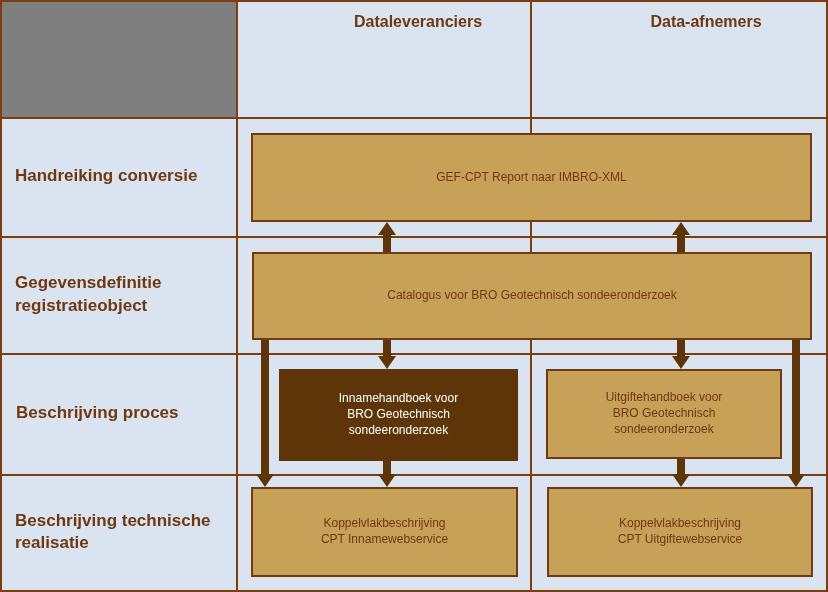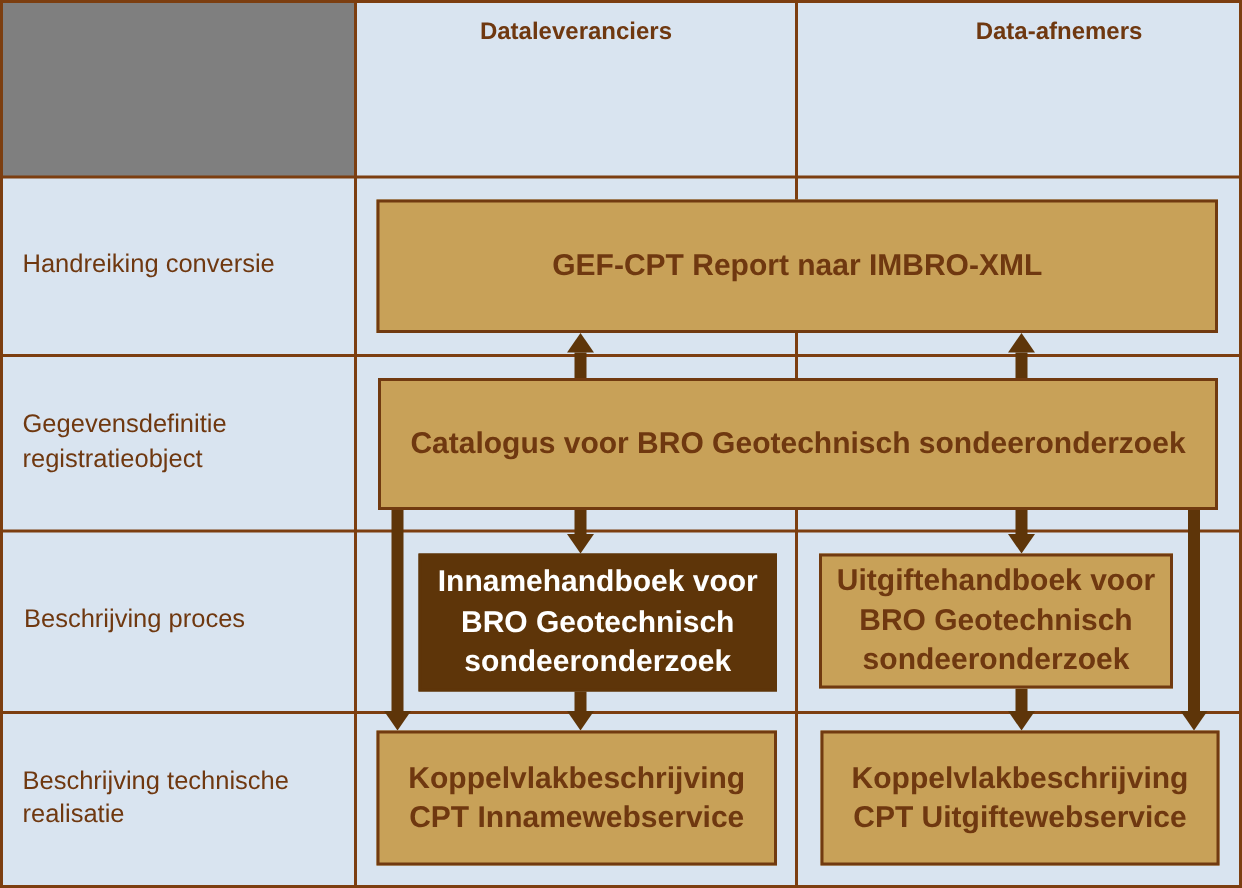--- a/index.html
+++ b/index.html
@@ -31,31 +31,31 @@
   .hdr-label{
     top:6px;height:28px;
     display:flex;align-items:center;justify-content:center;
     font-size:16px;font-weight:bold;color:var(--c-text);
     z-index:4;
   }
   .row-label{
     left:0;width:236px;
     display:flex;align-items:center;
     box-sizing:border-box;padding-left:13px;padding-right:18px;
-    font-size:17px;font-weight:normal;color:var(--c-text);
+    font-size:17px;font-weight:bold;color:var(--c-text);
     line-height:1.3;white-space:pre-line;
     z-index:2;
   }
   .box{
     box-sizing:border-box;
     background:var(--c-box-fill);
     border:2px solid var(--c-box-border);
     display:flex;align-items:center;justify-content:center;
     text-align:center;
-    font-size:20px;font-weight:bold;color:var(--c-text);
+    font-size:12px;font-weight:normal;color:var(--c-text);
     line-height:1.32;white-space:pre-line;
     z-index:3;
   }
   .box.dark{
     background:var(--c-dark-box-fill);
     border-color:var(--c-dark-box-fill);
     color:var(--c-dark-box-text);
   }
   .shaft{position:absolute;width:8px;background:var(--c-arrow);z-index:2;}
   .head{position:absolute;width:0;height:0;z-index:2;
@@ -70,21 +70,21 @@
 
   <div class="abs gray-cell"></div>
 
   <div class="abs hline" style="top:115px;"></div>
   <div class="abs hline" style="top:234px;"></div>
   <div class="abs hline" style="top:351px;"></div>
   <div class="abs hline" style="top:472px;"></div>
   <div class="abs vline" style="left:234px;"></div>
   <div class="abs vline" style="left:528px;"></div>
 
-  <div class="abs hdr-label" style="left:236px;width:292px;">Dataleveranciers</div>
+  <div class="abs hdr-label" style="left:236px;width:292px;padding-left:34px;">Dataleveranciers</div>
   <div class="abs hdr-label" style="left:530px;width:348px;">Data-afnemers</div>
 
   <div class="abs row-label" style="top:115px;height:119px;">Handreiking conversie</div>
   <div class="abs row-label" style="top:234px;height:117px;border-radius:15px;">Gegevensdefinitie
 registratieobject</div>
   <div class="abs row-label" style="top:351px;height:121px;padding-left:14px;">Beschrijving proces</div>
   <div class="abs row-label" style="top:472px;height:116px;">Beschrijving technische
 realisatie</div>
 
   <div class="head up abs" style="left:376px;top:220px;"></div>

